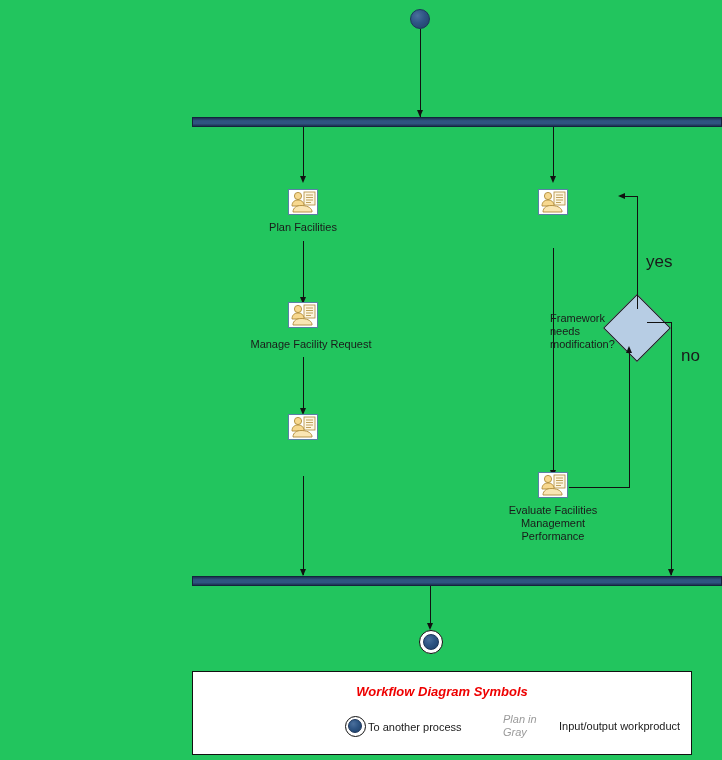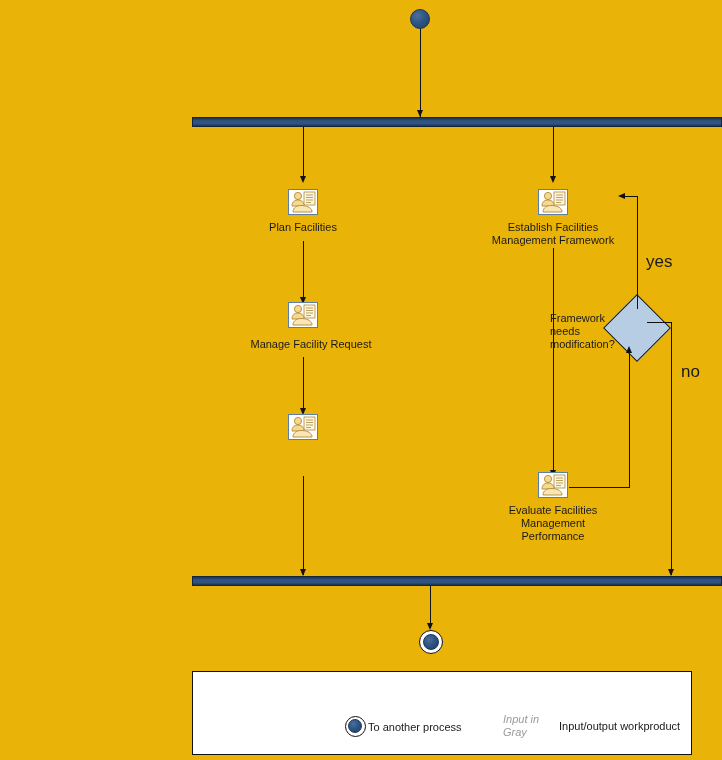--- a/index.html
+++ b/index.html
@@ -7,21 +7,21 @@
     padding: 0;
     background: #ffffff;
   }
   body {
     font-family: "Liberation Sans", sans-serif;
   }
   #canvas {
     position: relative;
     width: 722px;
     height: 760px;
-    background: #eab308;
+    background: #22c55e;
     overflow: hidden;
   }
 
   
   .node-label {
     position: absolute;
     text-align: center;
     font-size: 11px;
     color: #1a1a1a;
     line-height: 13px;
@@ -265,22 +265,20 @@
       <rect x="15" y="2" width="11" height="13" fill="#fdf6e0" stroke="#b08b3a" stroke-width="0.8"></rect>
       <line x1="17" y1="5" x2="24" y2="5" stroke="#b08b3a" stroke-width="0.8"></line>
       <line x1="17" y1="7.5" x2="24" y2="7.5" stroke="#b08b3a" stroke-width="0.8"></line>
       <line x1="17" y1="10" x2="24" y2="10" stroke="#b08b3a" stroke-width="0.8"></line>
       <line x1="17" y1="12.5" x2="22" y2="12.5" stroke="#b08b3a" stroke-width="0.8"></line>
       <circle cx="9" cy="6" r="3.6" fill="#f7d88f" stroke="#b08b3a" stroke-width="0.9"></circle>
       <path d="M3 16 C3 11.5 6 10 9 10 C12 10 15 11.5 15 16 Z" fill="#f7d88f" stroke="#b08b3a" stroke-width="0.9"></path>
       <path d="M4 22 C4 17.5 8 15.5 12 15.5 C17 15.5 22 17 23 21 L23 22 Z" fill="#fae6b4" stroke="#b08b3a" stroke-width="0.9"></path>
     </svg>
   </div>
-  <div class="node-label" style="left:483px; top:221px; width:140px;">Establish Facilities
-Management Framework</div>
   <div class="line-v" style="left:553px; top:248px; height:228px;"></div>
   <div class="arrow-down" style="left:549.5px; top:470px;"></div>
 
   <div class="activity-icon" style="left:538px; top:472px;">
     <svg width="28" height="24" viewBox="0 0 28 24" xmlns="http://www.w3.org/2000/svg">
       <rect x="0" y="0" width="28" height="24" fill="#ffffff"></rect>
       <rect x="15" y="2" width="11" height="13" fill="#fdf6e0" stroke="#b08b3a" stroke-width="0.8"></rect>
       <line x1="17" y1="5" x2="24" y2="5" stroke="#b08b3a" stroke-width="0.8"></line>
       <line x1="17" y1="7.5" x2="24" y2="7.5" stroke="#b08b3a" stroke-width="0.8"></line>
       <line x1="17" y1="10" x2="24" y2="10" stroke="#b08b3a" stroke-width="0.8"></line>
@@ -304,36 +302,37 @@
   <div class="arrow-up" style="left:625.5px; top:346px;"></div>
 
   <div class="line-v" style="left:637px; top:196px; height:113px;"></div>
   <div class="line-h" style="left:625px; top:196px; width:12px;"></div>
   <div class="arrow-left" style="left:618px; top:192.5px;"></div>
   <div class="edge-label" style="left:646px; top:252px;">yes</div>
 
   <div class="line-h" style="left:647px; top:322px; width:24px;"></div>
   <div class="line-v" style="left:671px; top:322px; height:253px;"></div>
   <div class="arrow-down" style="left:667.5px; top:569px;"></div>
-  <div class="edge-label" style="left:681px; top:346px;margin-top:16px;">no</div>
+  <div class="edge-label" style="left:681px; top:346px;">no</div>
 
   <div class="bar" style="left:192px; top:576px; width:530px;"></div>
 
   <div class="line-v" style="left:430px; top:586px; height:42px;"></div>
   <div class="arrow-down" style="left:426.5px; top:623px;"></div>
   <div class="end-node" style="left:419px; top:630px;"></div>
 
   <div id="legend">
+    <div id="legend-title">Workflow Diagram Symbols</div>
 
 
     <div class="legend-item" style="left:152px; top:44px;">
       <span class="legend-swatch-ring"></span>
       <span class="legend-text" style="margin-left:2px;">To another process</span>
     </div>
 
     <div class="legend-item" style="left:310px; top:41px;">
-      <span class="legend-gray-sample">Input in
+      <span class="legend-gray-sample">Plan in
 Gray</span>
       <span class="legend-text" style="margin-left:4px;">Input/output workproduct</span>
     </div>
   </div>
 
 </div>
 
 </body></html>

